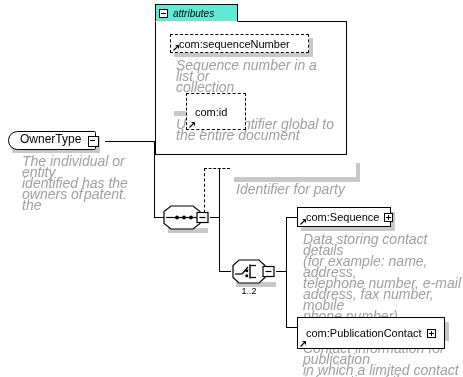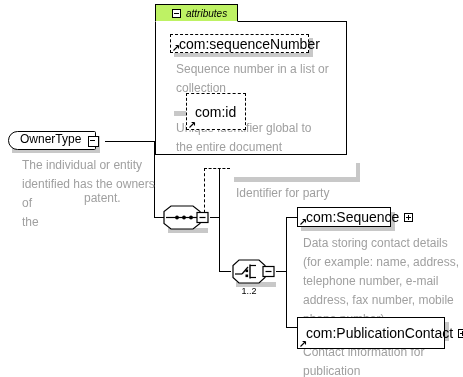--- a/index.html
+++ b/index.html
@@ -52,43 +52,44 @@
     border-radius: 12px 2px 2px 12px;
     background: #ffffff;
     display: flex;
     padding-left: 11px;
     font-size: 12px;
     color: #000000;
     letter-spacing: 0px;
   }
   .desc {
     position: absolute;
-    font-size: 12px;
+    font-size: 14px;
     color: #a0a0a0;
-    line-height: 19px;
+    line-height: 11px;
     white-space: pre-line;
+    font-style: italic;
   }
 
   
   .attr-frame {
     position: absolute;
     box-sizing: border-box;
     border: 1px solid #000000;
     border-top: none;
     background: #ffffff;
   }
   .attr-tab {
     position: absolute;
     box-sizing: border-box;
     border: 1px solid #000000;
     border-bottom: 1px solid #ffffff;
-    background: #bef264;
+    background: #5eead4;
     display: flex;
     align-items: center;
-    padding-left: 16px;
+    padding-left: 3px;
     font-size: 10px;
     font-style: italic;
     color: #000000;
     z-index: 3;
   }
   .attr-tab .label { margin-left: 5px; }
 
   
   .expander {
     box-sizing: border-box;
@@ -119,21 +120,21 @@
   }
 
   
   .el-box {
     position: absolute;
     box-sizing: border-box;
     background: #ffffff;
     border: 1px solid #000000;
     display: flex;
     align-items: center;
-    font-size: 14px;
+    font-size: 11px;
     color: #000000;
     padding-left: 8px;
     z-index: 2;
   }
   .el-box.optional {
     border: 1px dashed #000000;
   }
   .el-box .name { white-space: nowrap; }
   .el-box .expander { margin-left: 5px; margin-right: 3px; }
 

